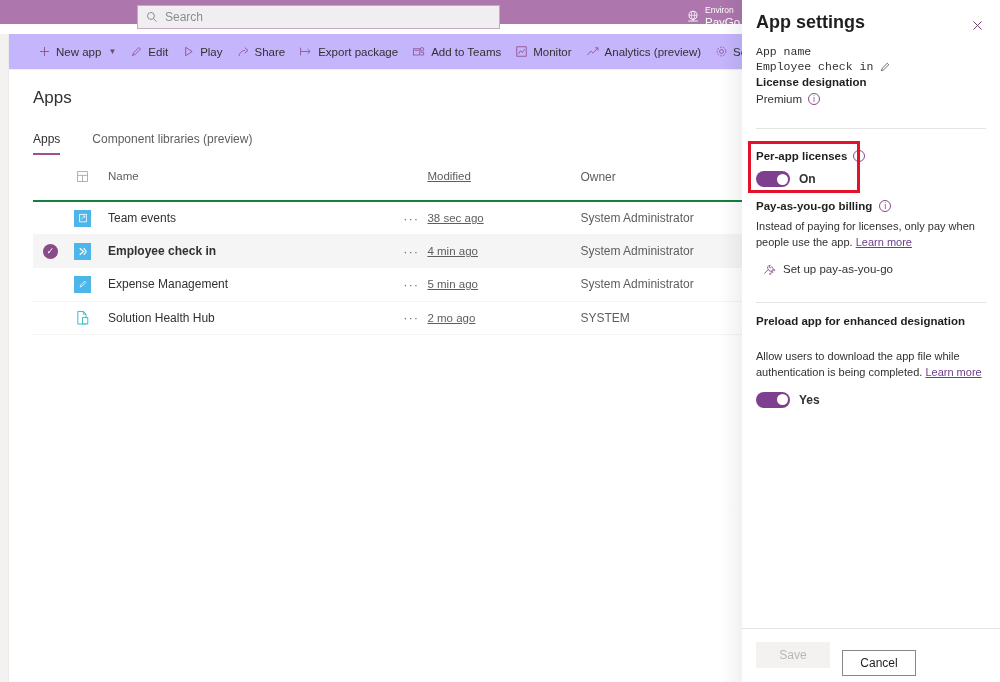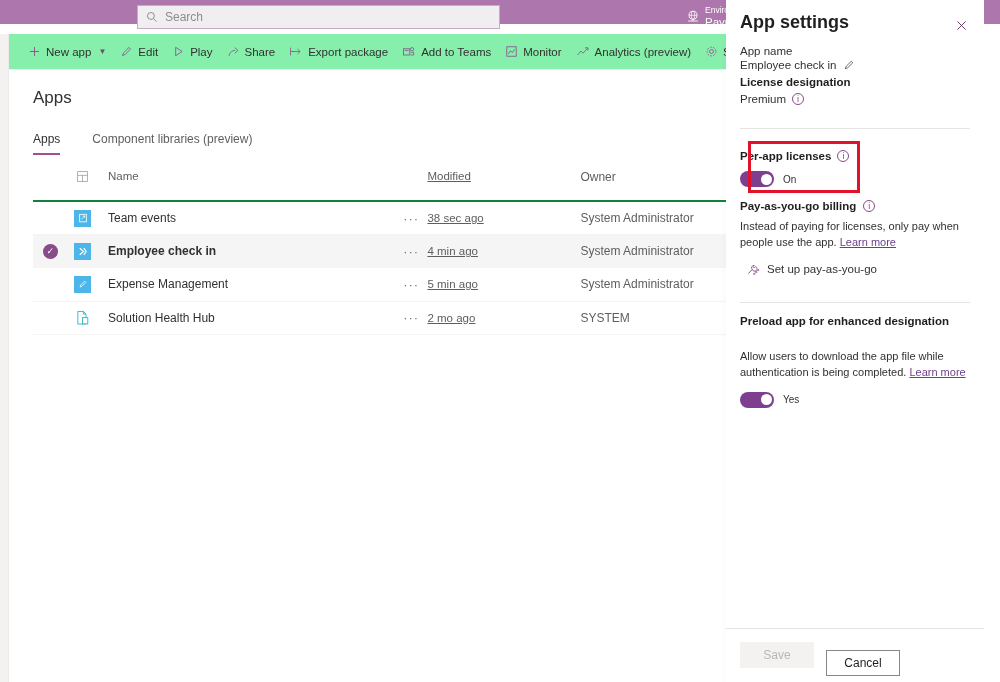--- a/index.html
+++ b/index.html
@@ -35,22 +35,22 @@
     position: absolute; left: 686px; top: 2px; width: 56px; height: 30px;
     display: flex; align-items: center; gap: 5px; overflow: hidden;
   }
   .env-text { color: #ffffff; line-height: 1.25; overflow: hidden; white-space: nowrap; }
   .env-text .l1 { font-size: 8.5px; display: block; }
   .env-text .l2 { font-size: 11.5px; display: block; }
 
   
   .cmdbar {
     position: absolute; left: 9px; top: 34px; width: 734px; height: 36px;
-    background: #86efac; border-bottom: 1px solid #f0f0f0;
-    display: flex; align-items: center; padding-left: 12px; gap: 0px;
+    background: #c4b5fd; border-bottom: 1px solid #f0f0f0;
+    display: flex; align-items: center; padding-left: 22px; gap: 0px;
     overflow: hidden;
   }
   .cmd {
     display: flex; align-items: center; gap: 5px;
     font-size: 11.5px; color: #323130; padding: 4px 7px;
     white-space: nowrap; cursor: default;
   }
   .cmd .lbl { color: #323130; }
   .chev { font-size: 8px; color: #6b4a6b; margin-left: 2px; }
 
@@ -92,21 +92,21 @@
   }
   .app-tile svg { display:block; }
 
   
   .panel-shadow {
     position: absolute; right: 258px; top: 0; width: 22px; height: 682px;
     background: linear-gradient(to right, rgba(0,0,0,0) 0%, rgba(0,0,0,0.055) 100%);
     pointer-events: none;
   }
   .panel {
-    position: absolute; right: 16px; top: 0; width: 258px; height: 682px;
+    position: absolute; right: 0; top: 0; width: 258px; height: 682px;
     background: #ffffff;
   }
   .panel-title { position: absolute; left: 14px; top: 12px; font-size: 18px; font-weight: 600; color: #201f1e; }
   .panel-close {
     position: absolute; right: 10px; top: 12px; width: 26px; height: 26px;
     display: flex; align-items: center; justify-content: center;
     color: #6b3f6b; font-size: 14px; cursor: default;
   }
   .p-sec { position: absolute; left: 14px; width: 230px; }
   .lbl-reg { font-size: 11.5px; color: #323130; }
@@ -116,21 +116,21 @@
 
   .toggle {
     width: 34px; height: 16px; border-radius: 9px; background: #7f3f8f;
     position: relative; display: inline-block; vertical-align: middle; cursor: default;
   }
   .toggle .knob {
     position: absolute; right: 2.5px; top: 2.5px; width: 11px; height: 11px;
     border-radius: 50%; background: #ffffff;
   }
   .toggle-row { display: flex; align-items: center; gap: 9px; }
-  .toggle-lbl { font-size: 10px; color: #323130; }
+  .toggle-lbl { font-size: 12px; color: #323130; font-weight: bold; }
 
   .info-i {
     display: inline-flex; align-items: center; justify-content: center;
     width: 12px; height: 12px; border: 1px solid #8a4b8a; border-radius: 50%;
     color: #8a4b8a; font-size: 9px; font-style: normal; line-height: 1;
     vertical-align: middle; cursor: default;
   }
   .lnk { color: #6b3f8a; text-decoration: underline; cursor: default; }
 
   .highlight-box {
@@ -377,21 +377,21 @@
   <div class="panel">
 
     <div class="panel-title">App settings</div>
     <div class="panel-close">
       <svg width="13" height="13" viewBox="0 0 16 16" fill="none">
         <line x1="3" y1="3" x2="13" y2="13" stroke="#6b3f6b" stroke-width="1.2"></line>
         <line x1="13" y1="3" x2="3" y2="13" stroke="#6b3f6b" stroke-width="1.2"></line>
       </svg>
     </div>
 
-    <div class="p-sec" style="top:45px;">
+    <div class="p-sec" style="top:45px;font-family:Liberation Mono, monospace;">
       <div class="lbl-reg">App name</div>
       <div style="display:flex; align-items:center; gap:6px; margin-top:2px;">
         <span class="lbl-reg">Employee check in</span>
         <span class="ic">
           <svg width="12" height="12" viewBox="0 0 16 16" fill="none">
               <path d="M3 13l1.3-3.3L11 3l2 2-6.7 6.7L3 13z" stroke="#333" stroke-width="0.95"></path>
             </svg>
         </span>
       </div>
     </div>

